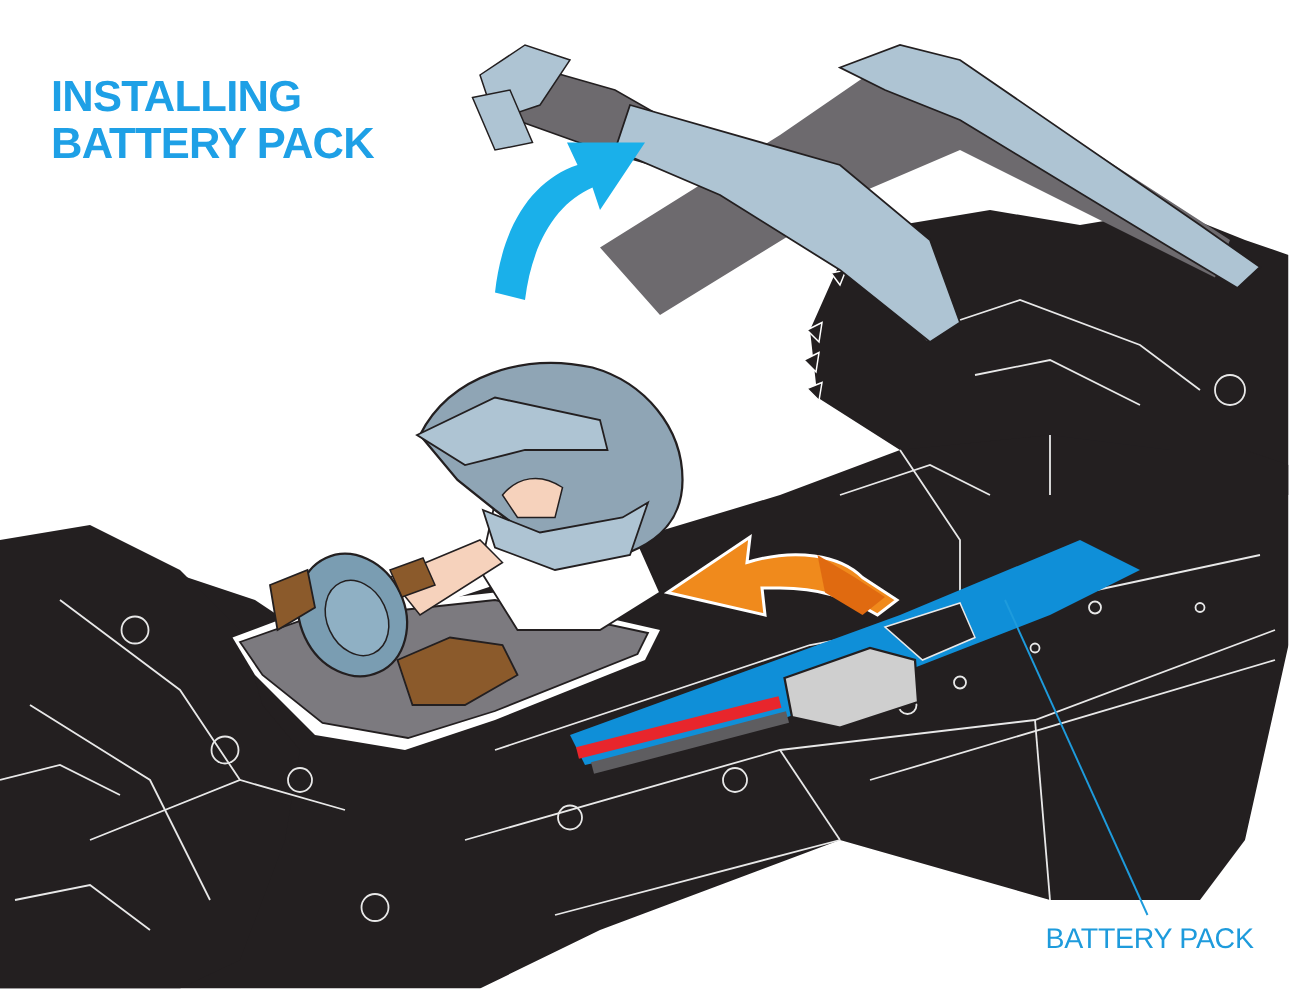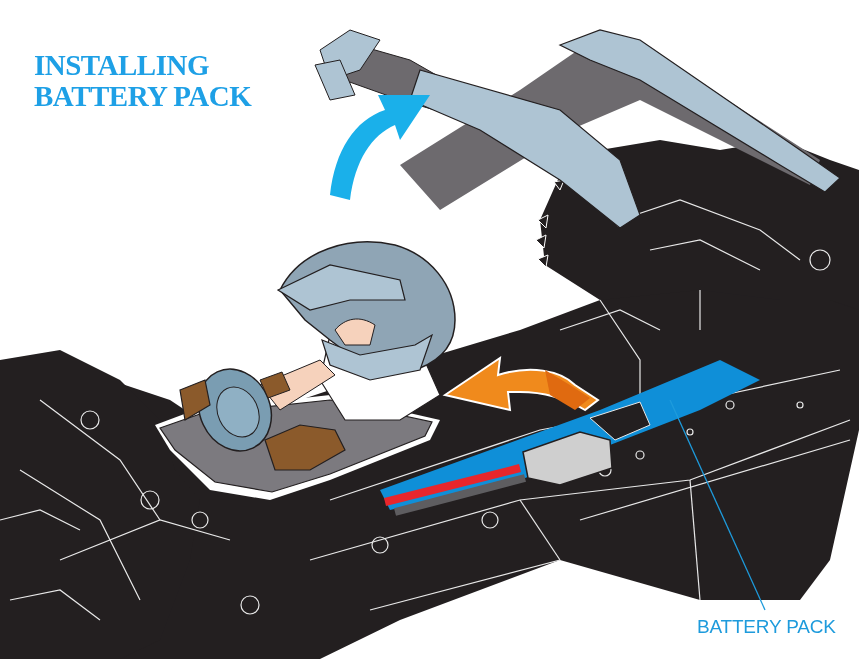--- a/index.html
+++ b/index.html
@@ -1,17 +1,17 @@
 <!DOCTYPE html>
 <html><head>
 <meta charset="utf-8">
 <style>
   html, body { margin:0; padding:0; background:#ffffff; }
   body { width:859px; height:659px; position:relative; overflow:hidden; font-family:"Liberation Sans", sans-serif; }
-  .title { position:absolute; left:34px; top:50px; color:#1ea0e6; font-weight:bold; font-size:29px; line-height:31px; letter-spacing:-0.5px; font-family:Liberation Serif, serif; }
+  .title { position:absolute; left:34px; top:50px; color:#1ea0e6; font-weight:bold; font-size:29px; line-height:31px; letter-spacing:-0.5px; font-family:Liberation Sans, sans-serif; }
   .title div { white-space:nowrap; }
   .label { position:absolute; left:697px; top:616px; color:#1e9bdc; font-size:19px; font-family:"Liberation Sans", sans-serif; letter-spacing:-0.2px; white-space:nowrap; }
   svg.art { position:absolute; left:0; top:0; }
 </style>
 </head>
 <body>
 
 <div class="title">
   <div>INSTALLING</div>
   <div>BATTERY PACK</div>

